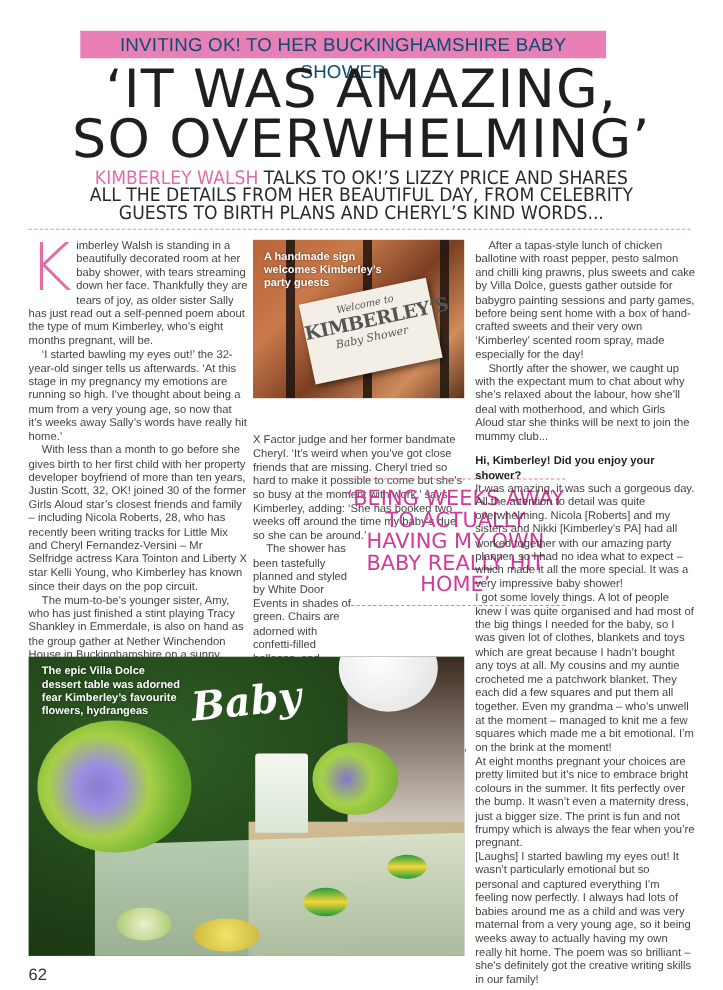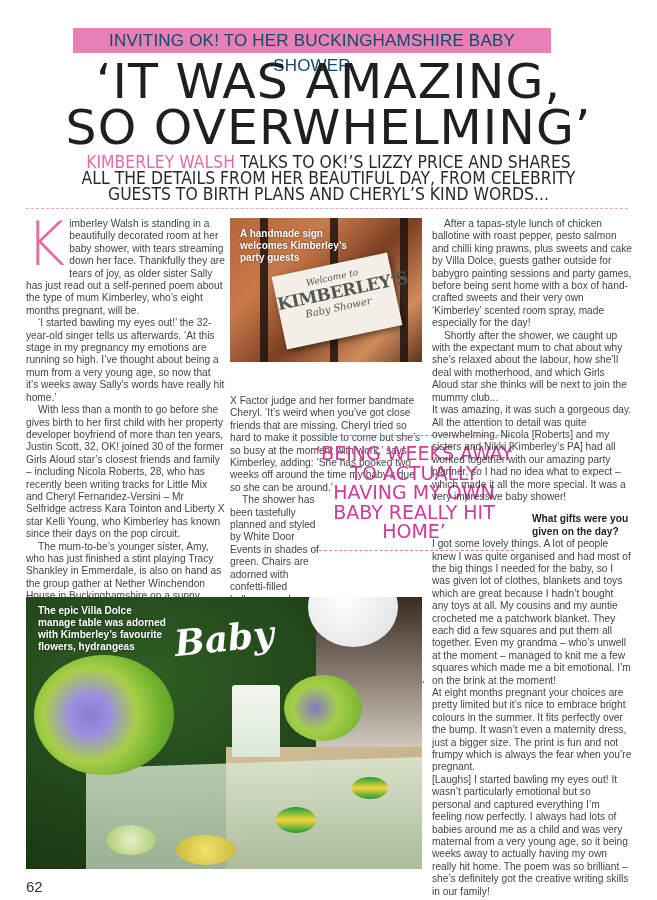--- a/index.html
+++ b/index.html
@@ -91,23 +91,23 @@
 <div class="pullquote">
   <div class="line"></div>
   <div class="text">‘BEING WEEKS AWAY TO ACTUALLY HAVING MY OWN BABY REALLY HIT HOME’</div>
   <div class="line"></div>
 </div>
 
 <div class="col col3">
   <p>After a tapas-style lunch of chicken ballotine with roast pepper, pesto salmon and chilli king prawns, plus sweets and cake by Villa Dolce, guests gather outside for babygro painting sessions and party games, before being sent home with a box of hand-crafted sweets and their very own ‘Kimberley’ scented room spray, made especially for the day!</p>
   <p>Shortly after the shower, we caught up with the expectant mum to chat about why she’s relaxed about the labour, how she’ll deal with motherhood, and which Girls Aloud star she thinks will be next to join the mummy club...</p>
 
+  <p class="q">Hi, Kimberley! Did you enjoy your shower?</p>
   <p class="noindent">It was amazing, it was such a gorgeous day. All the attention to detail was quite overwhelming. Nicola [Roberts] and my sisters and Nikki [Kimberley’s PA] had all worked together with our amazing party planner, so I had no idea what to expect – which made it all the more special. It was a very impressive baby shower!</p>
 
-  <p class="q" style="padding-left:100px">What gifts were you given on the day?</p>
   <p class="noindent">I got some lovely things. A lot of people knew I was quite organised and had most of the big things I needed for the baby, so I was given lot of clothes, blankets and toys which are great because I hadn’t bought any toys at all. My cousins and my auntie crocheted me a patchwork blanket. They each did a few squares and put them all together. Even my grandma – who’s unwell at the moment – managed to knit me a few squares which made me a bit emotional. I’m on the brink at the moment!</p>
 
   <p class="noindent">At eight months pregnant your choices are pretty limited but it’s nice to embrace bright colours in the summer. It fits perfectly over the bump. It wasn’t even a maternity dress, just a bigger size. The print is fun and not frumpy which is always the fear when you’re pregnant.</p>
 
   <p class="noindent">[Laughs] I started bawling my eyes out! It wasn’t particularly emotional but so personal and captured everything I’m feeling now perfectly. I always had lots of babies around me as a child and was very maternal from a very young age, so it being weeks away to actually having my own really hit home. The poem was so brilliant – she’s definitely got the creative writing skills in our family!</p>
 
 </div>
 
 <div class="photo photo-dessert">
   <div class="room"></div>
@@ -115,16 +115,16 @@
   <div class="floor"></div>
   <div class="table"></div>
   <div class="flower f1"></div>
   <div class="flower f2"></div>
   <div class="cake"></div>
   <div class="treat t1"></div>
   <div class="treat t2"></div>
   <div class="treat t3"></div>
   <div class="treat t4"></div>
   <div class="baby-script">Baby</div>
-  <div class="caption">The epic Villa Dolce manage table was adorned with Kimberley’s favourite flowers, hydrangeas</div>
+  <div class="caption">The epic Villa Dolce dessert table was adorned fear Kimberley’s favourite flowers, hydrangeas</div>
 </div>
 
 <div class="pagenum">62</div>
 
 </body></html>

